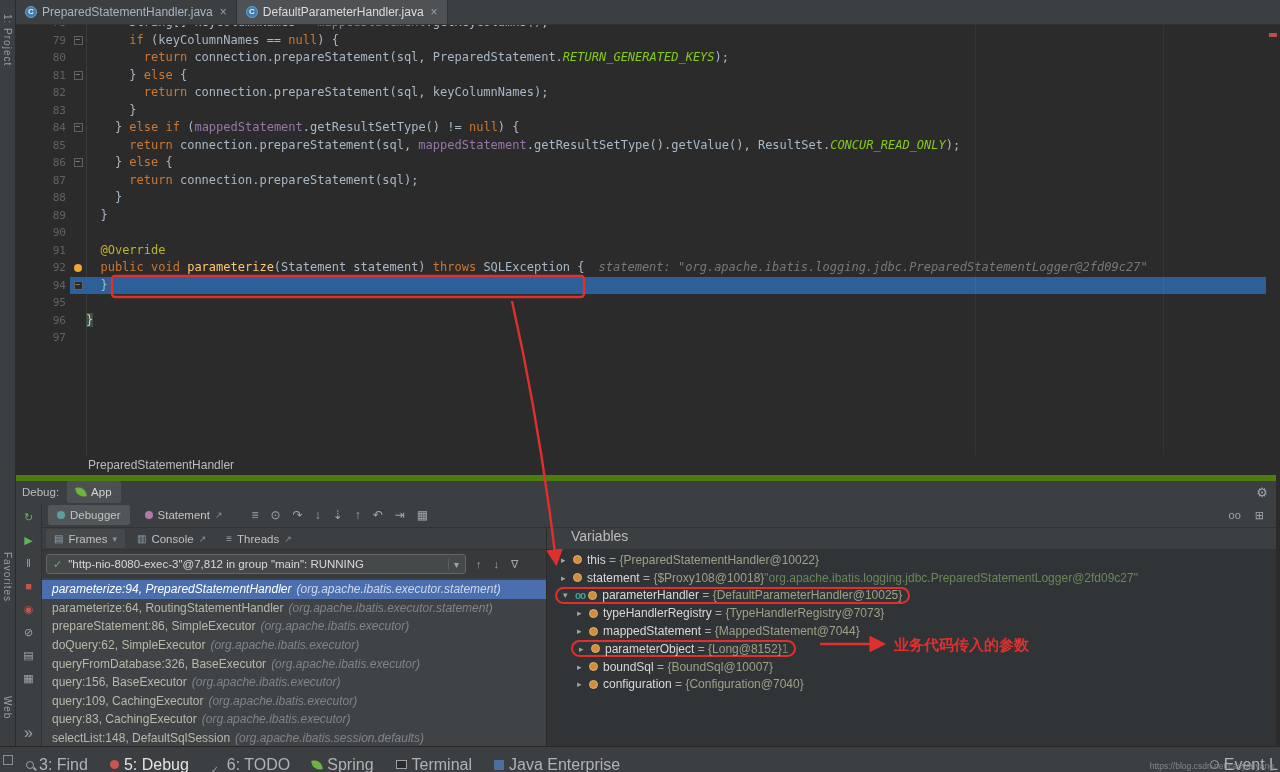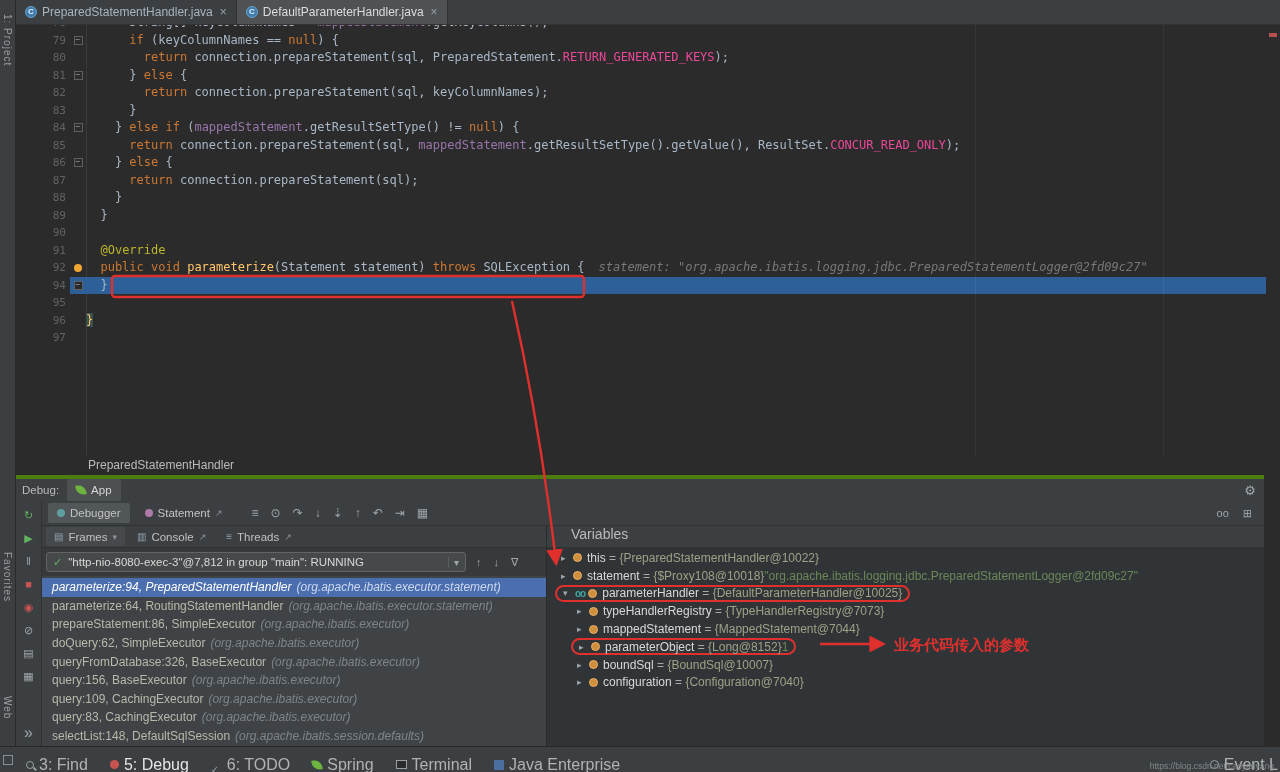--- a/index.html
+++ b/index.html
@@ -26,34 +26,34 @@
   .code-row:first-child{margin-top:-11px}
   .lnum{width:54px;flex:none;text-align:right;padding-right:4px;color:#606366;font-size:11px}
   .lfold{width:16px;flex:none;display:flex;align-items:center;justify-content:center}
   .lcode{flex:1;white-space:pre}
   .exec .lfold,.exec .lcode{background:#2d6099}
   .fold-mark{width:9px;height:9px;border:1px solid #5e6163;color:#9da0a3;font-size:8px;line-height:6px;text-align:center;background:#2b2b2b}
   .override-dot{width:8px;height:8px;border-radius:50%;background:#f0a732}
   .seg-p{color:#a9b7c6}
   .seg-k{color:#cc7832}
   .seg-f{color:#9876aa}
-  .seg-c{color:#ec4899;}
+  .seg-c{color:#84cc16;font-style:italic}
   .seg-a{color:#bbb529}
   .seg-m{color:#ffc66b}
   .seg-b{color:#ffc66b;background:#3b514d}
   .seg-hint{color:#787878;font-style:italic;margin-left:14px}
   .vguide{position:absolute;top:0;bottom:0;width:1px;background:rgba(255,255,255,0.05)}
   .stripe-mark{position:absolute;right:3px;top:8px;width:8px;height:4px;background:#b85050}
   .ed-scrollbar{position:absolute;right:0;top:0;bottom:0;width:14px;background:#2b2b2b}
 
   
   .crumbbar{position:absolute;left:16px;right:0;top:455px;height:20px;background:#2b2b2b;display:flex;align-items:center;padding-left:72px;font-size:12px;color:#bbb}
 
   
-  .debug{position:absolute;left:16px;right:16px;top:475px;height:271px;background:#e5e5e5;border-top:4px solid #4d7c0f}
+  .debug{position:absolute;left:16px;right:4px;top:475px;height:271px;background:#e5e5e5;border-top:6px solid #4d7c0f}
   .debug-header{height:22px;display:flex;align-items:center;padding:0 8px 0 6px;background:#3c3f41;font-size:11.5px}
   .dh-label{color:#bbb;margin-right:8px}
   .app-chip{display:flex;align-items:center;gap:5px;background:#4c5052;height:22px;padding:0 9px;border-radius:2px;color:#d5d5d5}
   .leaf{width:10px;height:10px;background:#6db33f;border-radius:0 80% 0 80%;transform:rotate(-10deg)}
   .gear{margin-left:auto;color:#9fa5a9;font-size:13px}
   .debug-main{position:absolute;left:0;right:0;top:22px;bottom:0}
   .debug-left-strip{position:absolute;left:0;top:0;bottom:0;width:26px;background:#3c3f41;border-right:1px solid #303233;display:flex;flex-direction:column;align-items:center;padding:8px 0 4px;gap:11px}
   .dls-icon{font-size:11px;line-height:12px}
   .dls-more{margin-top:auto;color:#9fa5a9}
   .debug-content{position:absolute;left:26px;right:0;top:0;bottom:0}

